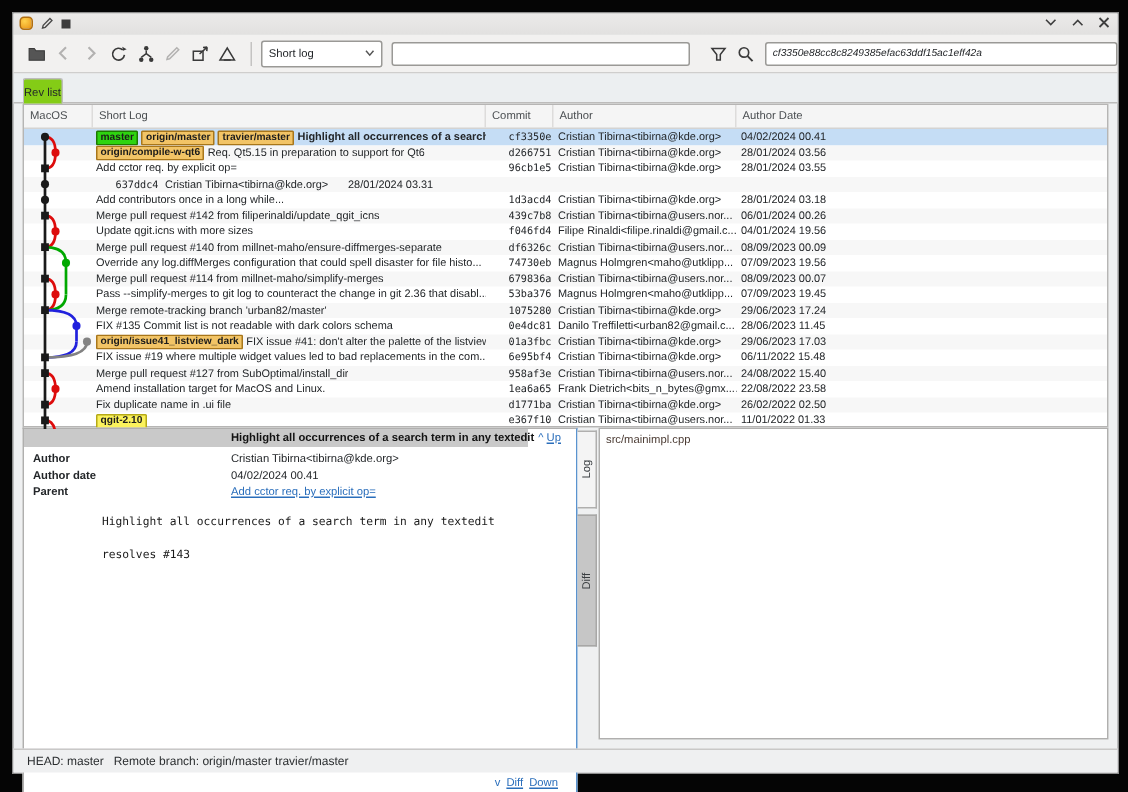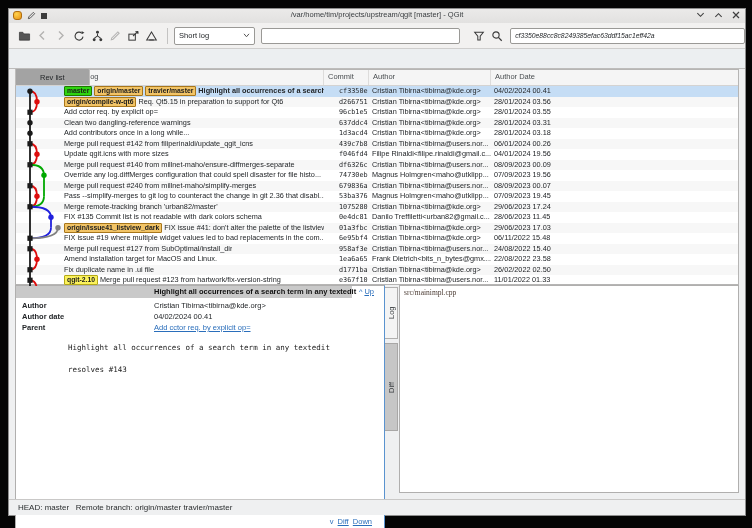--- a/index.html
+++ b/index.html
@@ -22,22 +22,22 @@
   .combo{width:74px;height:16px;background:#fff;border:1px solid #9a9996;border-radius:2px;font-size:7.5px;
          display:flex;align-items:center;padding:0 4px;gap:4px;margin-right:6px;position:relative;}
   .combo .cval{flex:1;}
   .tinput{height:16px;background:#fff;border:1px solid #9a9996;border-radius:2px;font-size:7px;
           padding:0 4px;box-sizing:border-box;font-family:"Liberation Sans",sans-serif;color:#232629;font-style:italic;}
   #filter-input{width:206px;margin-right:6px;}
   #sha-input{width:244px;font-size:6.8px;}
   
   .tabstrip{position:absolute;left:0;top:40px;width:100%;height:20px;background:#eceff1;}
   .tabstrip .strip-line{position:absolute;left:0;right:0;bottom:0;height:1px;background:#bdbcbb;}
-  .tab{position:absolute;left:6px;top:3px;height:16px;padding:0 24px;background:#a3a3a3;border:1px solid #bdbcbb;
-       border-bottom:none;border-radius:2px 2px 0 0;font-size:7.5px;display:flex;align-items:center;z-index:2;margin-top:16px;}
+  .tab{position:absolute;left:6px;top:3px;height:16px;padding:0 0;background:#84cc16;border:1px solid #bdbcbb;
+       border-bottom:none;border-radius:2px 2px 0 0;font-size:7.5px;display:flex;align-items:center;z-index:2;}
   
   .listwrap{position:absolute;left:6px;top:60px;width:724px;height:216px;background:#fff;border:1px solid #b6b5b4;box-sizing:border-box;}
   .lheader{display:flex;height:15px;background:#f5f5f5;border-bottom:1px solid #d4d3d2;font-size:7.5px;color:#4a4e51;}
   .lheader .hc{border-right:1px solid #dddcdb;padding:2px 0 0 4px;box-sizing:border-box;overflow:hidden;white-space:nowrap;}
   .rows{position:relative;height:200px;overflow:hidden;}
   #graph-overlay{position:absolute;left:0;top:0;pointer-events:none;z-index:3;}
   .row{display:flex;height:10.5px;line-height:10.5px;font-size:7.3px;white-space:nowrap;}
   .row.alt{background:#f7f7f7;}
   .row.sel{background:#c5ddf5;}
   .cell{overflow:hidden;box-sizing:border-box;}
@@ -62,41 +62,40 @@
   .dmsg{position:absolute;left:52px;top:56px;font-family:"DejaVu Sans Mono",monospace;font-size:7.5px;
         line-height:11px;white-space:pre;color:#1a1a1a;}
   .downlinks{position:absolute;right:12px;bottom:4px;color:#2a6ebb;}
   .vtabs{position:absolute;left:376px;top:2px;width:13px;}
   .vtab{writing-mode:vertical-rl;transform:rotate(180deg);font-size:7.5px;color:#3a3e41;
         display:flex;align-items:center;justify-content:center;box-sizing:border-box;width:13px;}
   .vtab.sel{height:52px;background:#f4f4f4;border:1px solid #b0afae;border-right:none;}
   .vtab.unsel{height:88px;background:#c6c6c6;border:1px solid #a8a7a6;border-right:none;margin-top:4px;}
   .filepanel{position:absolute;left:390px;top:0;width:340px;height:208px;background:#fff;
              border:1px solid #b0afae;box-sizing:border-box;font-size:7.5px;}
-  .fileitem{padding:2px 0 0 4px;color:#4a3a32;font-family:Liberation Serif, serif;}
+  .fileitem{padding:2px 0 0 4px;color:#4a3a32;}
   
   .statusbar{position:absolute;left:0;top:490px;width:100%;height:16px;background:#eff0f1;border-top:1px solid #c9c8c7;
              font-size:8px;color:#2b2e30;display:flex;align-items:center;padding-left:9px;box-sizing:border-box;white-space:pre;}
   svg{display:block;}
 </style>
 </head>
 <body>
 
 <div class="frame">
   <div class="window">
 
     <div class="titlebar">
       <div class="tb-left">
         <span class="appdot"></span>
         <svg width="9" height="9" viewBox="0 0 10 10">
             <path d="M1.5 8.5 L2 6.5 L7 1.5 L8.5 3 L3.5 8 Z" fill="none" stroke="#4a4a4a" stroke-width="1"></path>
           </svg>
         <span style="width:6px;height:6px;background:#3c3c3c;display:inline-block;"></span>
       </div>
-      <div class="title">/var/home/tim/projects/upstream/qgit [master] - QGit</div>
       <div class="tb-right">
         <svg width="9" height="8" viewBox="0 0 10 8">
             <path d="M1.5 2 L5 5.5 L8.5 2" fill="none" stroke="#3f3f3f" stroke-width="1.2"></path>
           </svg>
         <svg width="9" height="8" viewBox="0 0 10 8">
             <path d="M1.5 6 L5 2.5 L8.5 6" fill="none" stroke="#3f3f3f" stroke-width="1.2"></path>
           </svg>
         <svg width="8" height="8" viewBox="0 0 8 8">
             <path d="M1 1 L7 7 M7 1 L1 7" stroke="#3f3f3f" stroke-width="1.2"></path>
           </svg>
@@ -251,24 +250,20 @@
         <div class="cell c-log">
           <span class="badges"></span>
           <span class="subj">Add cctor req. by explicit op=</span>
         </div>
         <div class="cell c-commit">96cb1e5</div>
         <div class="cell c-author">Cristian Tibirna&lt;tibirna@kde.org&gt;</div>
         <div class="cell c-date">28/01/2024 03.55</div>
       </div>
           <div class="row alt">
         <div class="cell c-graph"></div>
-        <div class="cell c-log">
-          <span class="badges"></span>
-          <span class="subj">Clean two dangling-reference warnings</span>
-        </div>
         <div class="cell c-commit">637ddc4</div>
         <div class="cell c-author">Cristian Tibirna&lt;tibirna@kde.org&gt;</div>
         <div class="cell c-date">28/01/2024 03.31</div>
       </div>
           <div class="row">
         <div class="cell c-graph"></div>
         <div class="cell c-log">
           <span class="badges"></span>
           <span class="subj">Add contributors once in a long while...</span>
         </div>
@@ -313,21 +308,21 @@
           <span class="subj">Override any log.diffMerges configuration that could spell disaster for file histo...</span>
         </div>
         <div class="cell c-commit">74730eb</div>
         <div class="cell c-author">Magnus Holmgren&lt;maho@utklipp...</div>
         <div class="cell c-date">07/09/2023 19.56</div>
       </div>
           <div class="row alt">
         <div class="cell c-graph"></div>
         <div class="cell c-log">
           <span class="badges"></span>
-          <span class="subj">Merge pull request #240 from millnet-maho/simplify-merges</span>
+          <span class="subj">Merge pull request #114 from millnet-maho/simplify-merges</span>
         </div>
         <div class="cell c-commit">679836a</div>
         <div class="cell c-author">Cristian Tibirna&lt;tibirna@users.nor...</div>
         <div class="cell c-date">08/09/2023 00.07</div>
       </div>
           <div class="row">
         <div class="cell c-graph"></div>
         <div class="cell c-log">
           <span class="badges"></span>
           <span class="subj">Pass --simplify-merges to git log to counteract the change in git 2.36 that disabl...</span>
@@ -403,21 +398,20 @@
           <span class="subj">Fix duplicate name in .ui file</span>
         </div>
         <div class="cell c-commit">d1771ba</div>
         <div class="cell c-author">Cristian Tibirna&lt;tibirna@kde.org&gt;</div>
         <div class="cell c-date">26/02/2022 02.50</div>
       </div>
           <div class="row">
         <div class="cell c-graph"></div>
         <div class="cell c-log">
           <span class="badges"><span class="badge" style="background: rgb(251, 242, 92); border-color: rgb(181, 169, 23);">qgit-2.10</span></span>
-          <span class="subj">Merge pull request #123 from hartwork/fix-version-string</span>
         </div>
         <div class="cell c-commit">e367f10</div>
         <div class="cell c-author">Cristian Tibirna&lt;tibirna@users.nor...</div>
         <div class="cell c-date">11/01/2022 01.33</div>
       </div>
         </div>
     </div>
 
     <div class="bottom">
       <div class="detailpanel">

